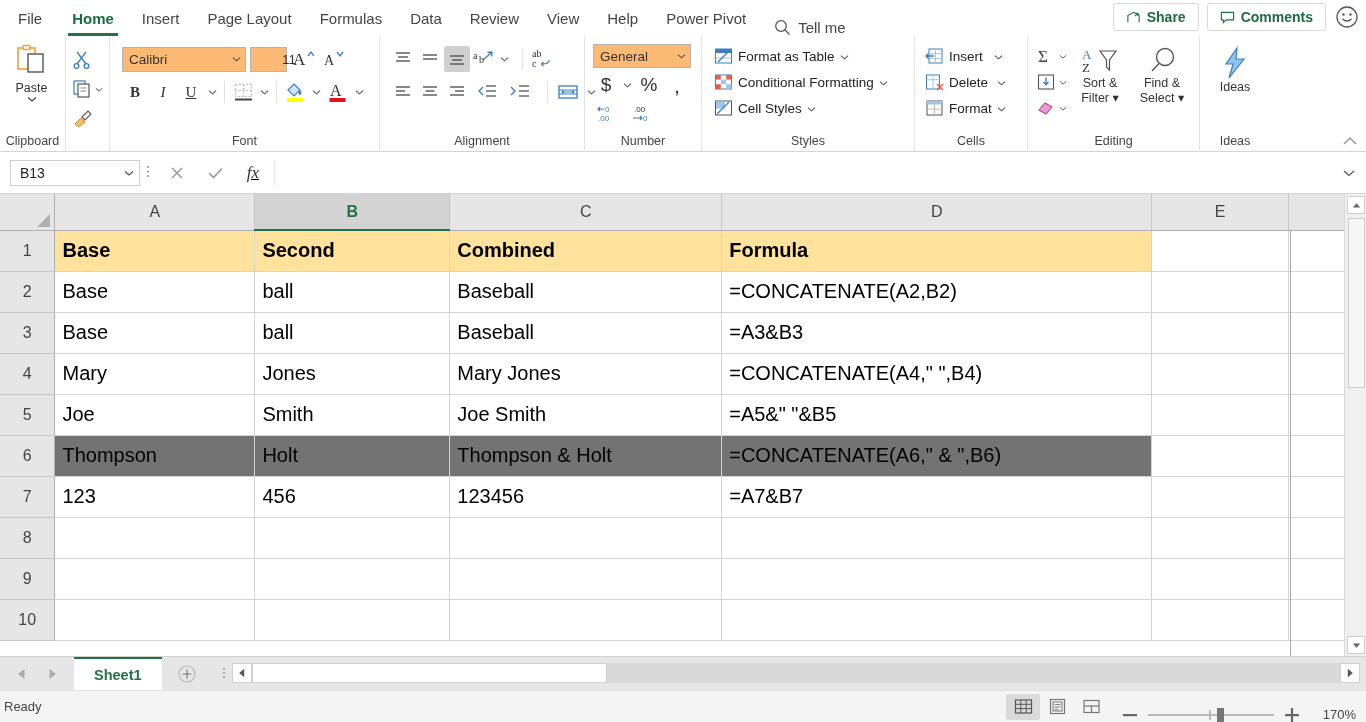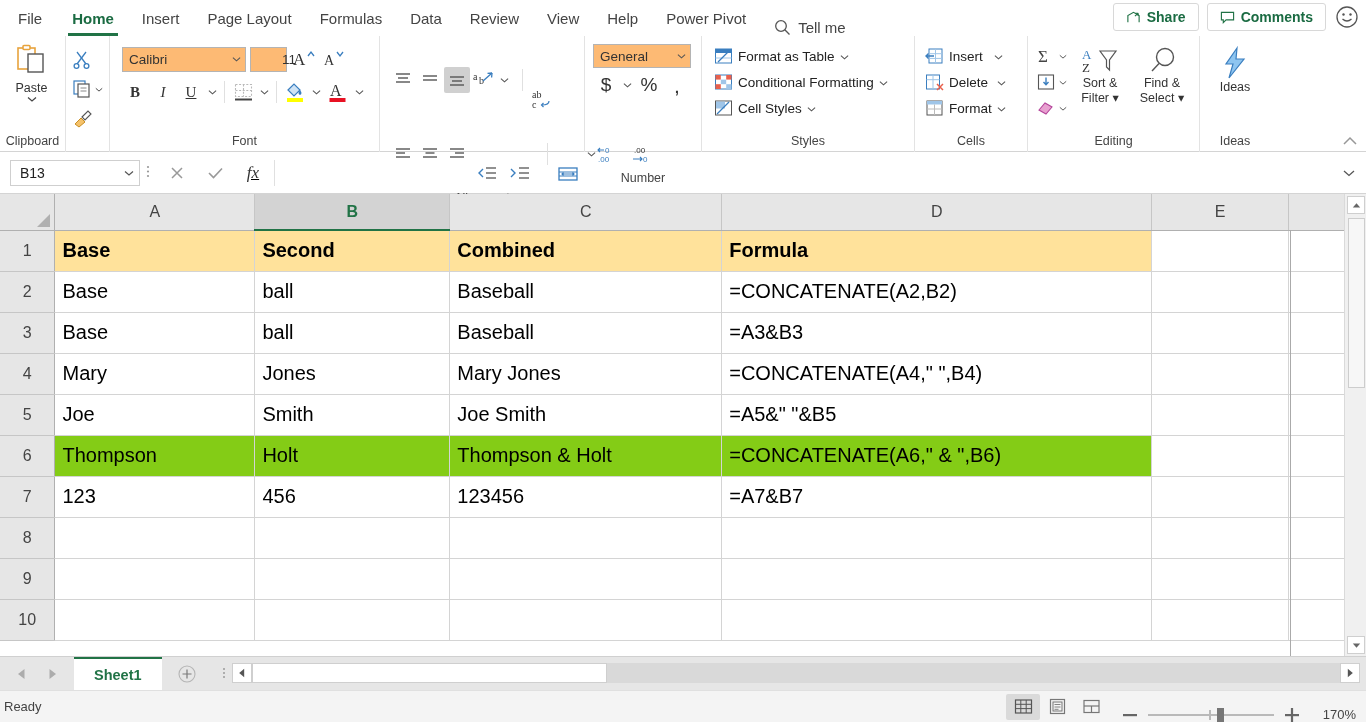--- a/index.html
+++ b/index.html
@@ -83,21 +83,21 @@
     height: 25px; border: 1px solid #b4b4b4; background:#fdba74;
     display:flex; align-items:center; justify-content: space-between;
     padding: 0 4px 0 6px; font-size: 13.5px; color:#333; cursor: pointer;
   }
   .combo.fontname { width: 124px; }
   .combo.fontsize { width: 36px; padding-left: 31px; }
   .ib {
     width: 26px; height: 26px; display:flex; align-items:center; justify-content:center;
     cursor:pointer; border-radius: 2px; font-size: 15px; color:#333;
   }
-  .ib.wide { width: 32px; margin-top: 41px; }
+  .ib.wide { width: 32px; }
   .ib.on { background:#d0d0d0; }
   .sep-v { width:1px; height: 22px; background:#e0e0e0; margin: 0 3px; }
   .caret-sm { cursor:pointer; padding: 0 2px; display:flex; align-items:center; }
 
   
   .alrow { display:flex; align-items:center; gap: 1px; }
   .alrow.second { margin-top: 7px; }
 
   
   .numrow { display:flex; align-items:center; gap: 2px; }
@@ -174,21 +174,21 @@
     border-right: 1px solid #b0b0b0; border-bottom: 1px solid #c6c6c6;
     cursor:pointer; user-select:none;
   }
   td.cell {
     height: 41px; border-right: 1px solid #d4d4d4; border-bottom: 1px solid #d4d4d4;
     font-size: 20px; color:#000; padding: 0 5px 0 7px;
     white-space: nowrap; overflow: hidden; vertical-align: middle;
     background: #fff; cursor: cell;
   }
   td.cell.head { background:#ffe29b; font-weight: bold; }
-  td.cell.hl { background:#84cc16; }
+  td.cell.hl { background:#737373; }
   .vscroll {
     position:absolute; right: 0; top: 0; width: 22px; height: 462px;
     background: #f0f0f0; border-left: 1px solid #dadada;
   }
   .vs-arrow {
     position:absolute; left:2px; width:18px; height:18px; background:#fff;
     border:1px solid #cfcfcf; display:flex; align-items:center; justify-content:center;
     cursor:pointer;
   }
   .vs-thumb {

